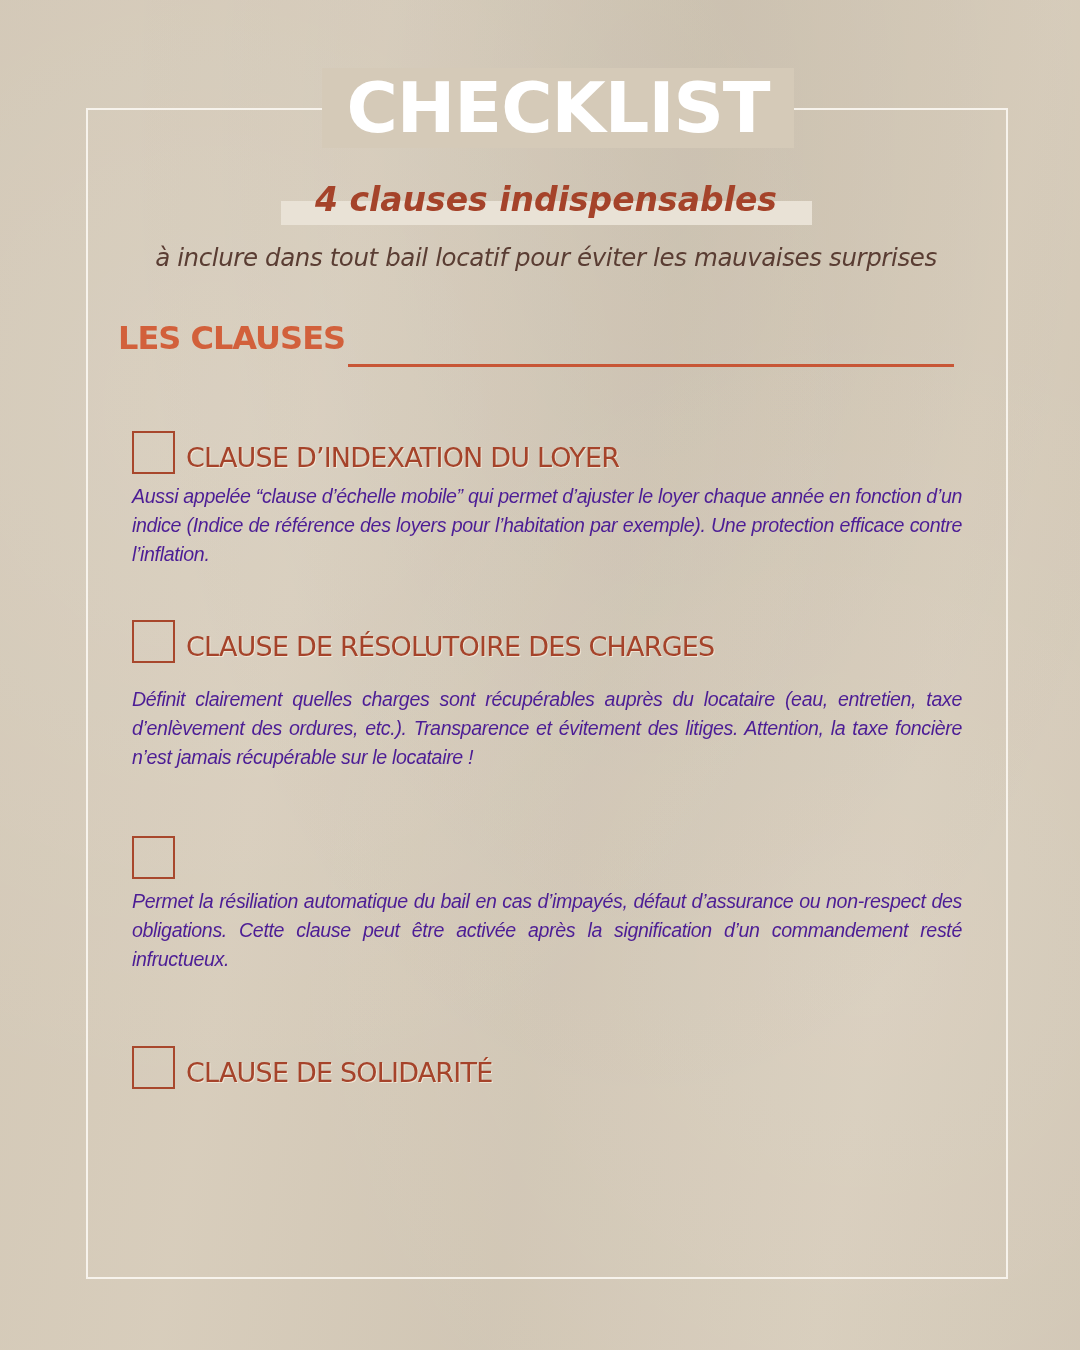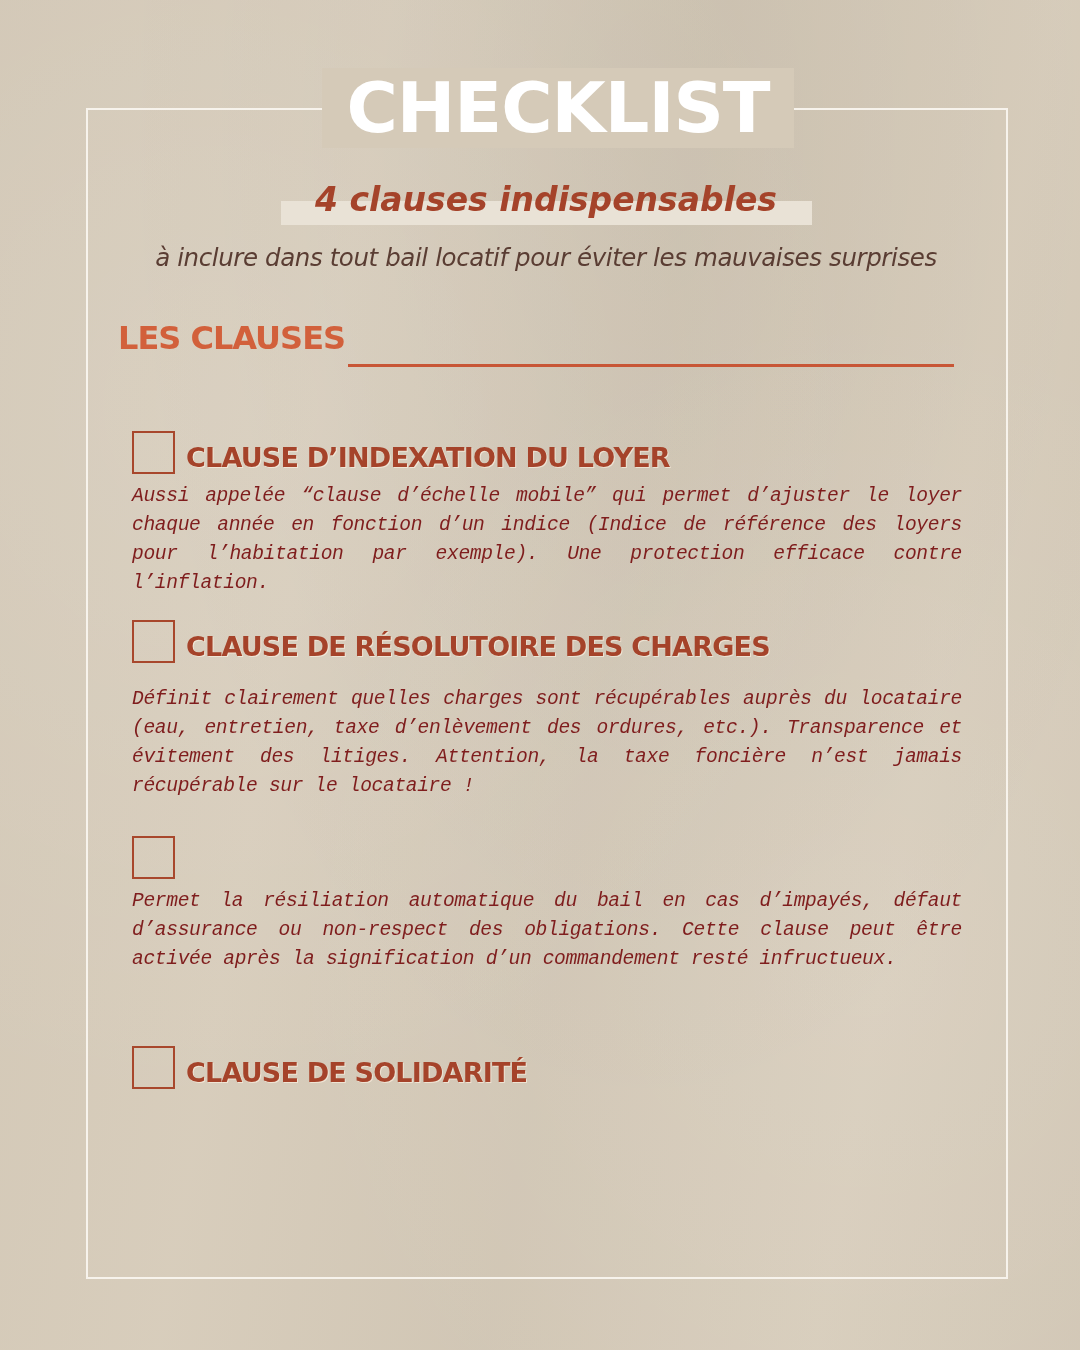--- a/index.html
+++ b/index.html
@@ -101,30 +101,30 @@
     .checkbox {
       width: 43px; height: 43px;
       border: 2px solid #a8472c;
       margin-right: 11px;
       flex-shrink: 0;
       cursor: pointer;
     }
     .clause-title {
       color: #a5432a;
       font-family: "DejaVu Sans", sans-serif;
-      font-weight: bold;
+      font-weight: normal;
       font-size: 27px;
       letter-spacing: -0.8px;
       line-height: 32px;
       text-shadow: 1px 1px 0 rgba(255,245,230,0.6);
       white-space: nowrap;
     }
     .clause-body {
-      color: #7f1d1d;
-      font-family: Liberation Mono, monospace;
+      color: #4c1d95;
+      font-family: Liberation Sans, sans-serif;
       font-style: italic;
       font-size: 19.6px;
       letter-spacing: -0.35px;
       line-height: 29px;
       text-align: justify;
       margin-top: 8px;
     }
     .c1 { top: 430px; }
     .c2 { top: 619px; }
     .c2 .clause-body { margin-top: 22px; }

